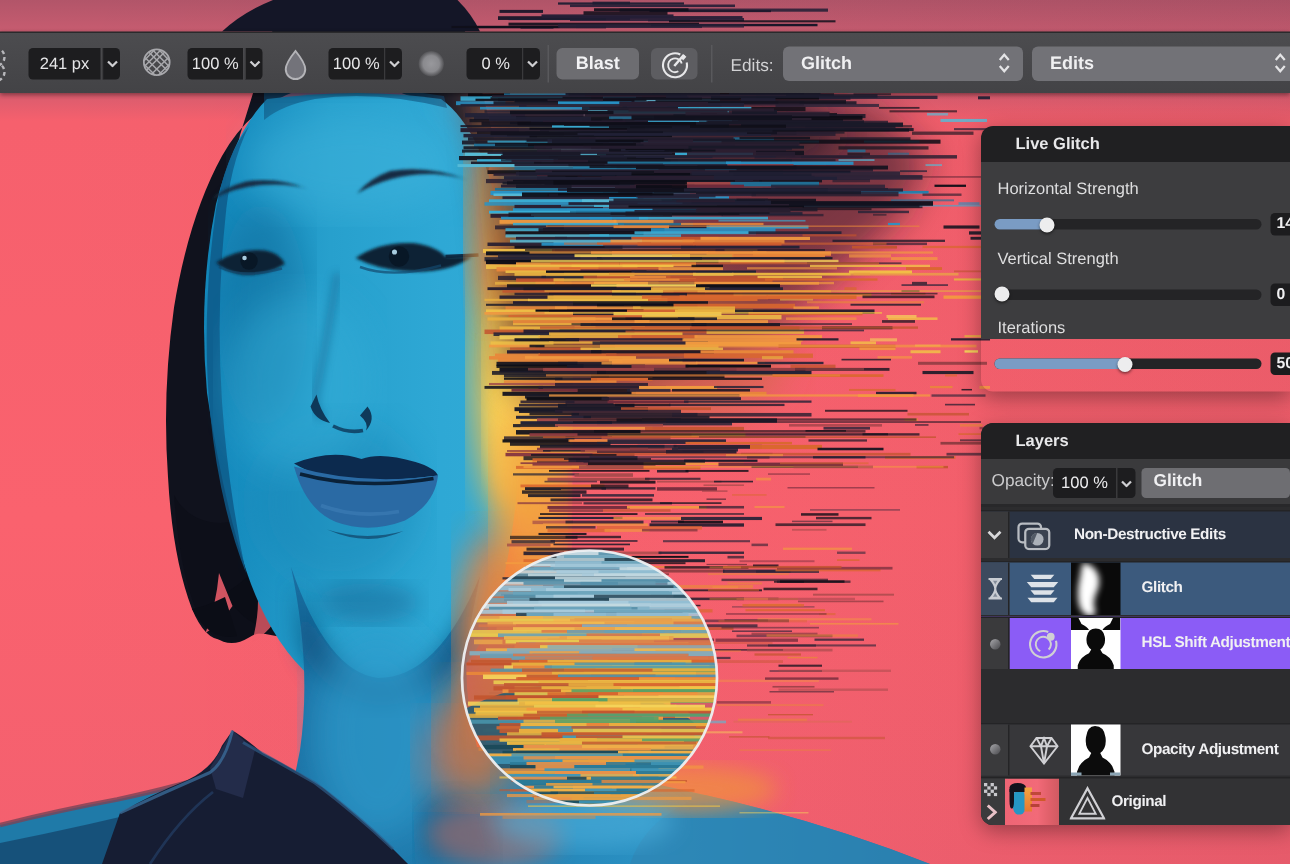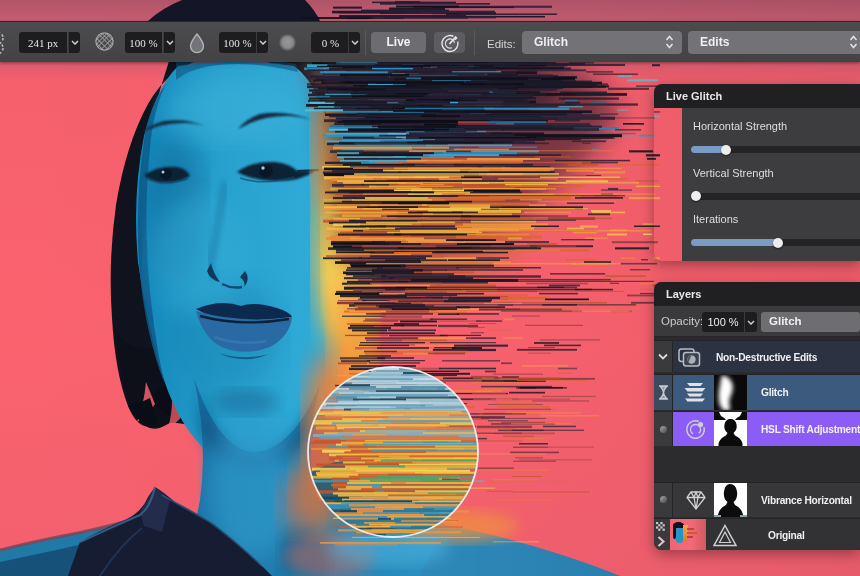--- a/index.html
+++ b/index.html
@@ -5,21 +5,21 @@
 html,body { width:860px; height:576px; overflow:hidden; background:#f4616e;
   font-family:"Liberation Sans",sans-serif; }
 #stage { position:relative; width:860px; height:576px; overflow:hidden; }
 
 
 #toolbar { position:absolute; left:0; top:21px; width:860px; height:41px;
   background:linear-gradient(180deg,#4c4c4f,#434346); border-top:1px solid #2a2a2c;
   box-shadow:0 1px 3px rgba(0,0,0,.4); }
 #tb-left-ico { position:absolute; left:0; top:9px; }
 .inbox { position:absolute; top:10px; height:21px; background:#1d1d1f; border-radius:3px 0 0 3px;
-  color:#e6e6e8; font-size:11px; display:flex; align-items:center; justify-content:center;font-family:Liberation Serif, serif; }
+  color:#e6e6e8; font-size:11px; display:flex; align-items:center; justify-content:center; }
 .inarrow { position:absolute; top:10px; width:12px; height:21px; background:#1d1d1f;
   border-radius:0 3px 3px 0; border-left:1px solid #3a3a3c; display:flex; align-items:center; justify-content:center; }
 .tbico { position:absolute; top:31px; }
 #toolbar svg.tbico { top:10px; }
 #softcircle { position:absolute; left:279px; top:12px; width:17px; height:17px; border-radius:50%;
   background:radial-gradient(circle,#98989c 0%,#8a8a8e 45%,rgba(120,120,124,0) 75%); }
 .tbsep { position:absolute; top:8px; width:1px; height:25px; background:#59595c; }
 #morebtn { position:absolute; left:371px; top:10px; width:55px; height:21px; background:#6d6d71;
   border-radius:4px; color:#f2f2f4; font-size:12px; font-weight:700; text-align:center; line-height:21px; }
 #targetbtn { position:absolute; left:434px; top:10px; width:31px; height:21px; background:#5d5d61;
@@ -29,22 +29,22 @@
   color:#f0f0f2; font-size:12px; font-weight:700; }
 .drop span { position:absolute; left:12px; top:4px; }
 .drop .updn { position:absolute; right:8px; top:4px; }
 
 
 #glitchpanel { position:absolute; left:654px; top:84px; width:206px; height:177px;
   border-radius:8px 0 0 8px; overflow:hidden; box-shadow:0 4px 14px rgba(0,0,0,.35); }
 #layerspanel { position:absolute; left:654px; top:282px; width:206px; height:268px; background:#2c2c2e;
   border-radius:8px 0 0 8px; overflow:hidden; box-shadow:0 4px 14px rgba(0,0,0,.35); }
 .ptitle { height:24px; background:#202022; color:#e8e8ea; font-size:11px; font-weight:700;
-  line-height:25px; padding-left:12px; }
-.pbody { position:relative; height:173px; background:#3d3d3f;margin-left:28px; }
+  line-height:25px; padding-left:23px; }
+.pbody { position:relative; height:118px; background:#3d3d3f; }
 .slab { position:absolute; left:11px; color:#dededf; font-size:11px; }
 .strack { position:absolute; left:9px; width:178px; height:7px; background:#242426; border-radius:3.5px; }
 .sfill { position:absolute; left:0; top:0; height:7px; background:#7a9cc4; border-radius:3.5px 0 0 3.5px; }
 .sthumb { position:absolute; top:-1.5px; width:10px; height:10px; border-radius:50%; background:#ededee;
   box-shadow:0 1px 2px rgba(0,0,0,.5); }
 .sval { position:absolute; left:193px; width:20px; height:15px; background:#1c1c1e; border-radius:3px 0 0 3px;
   color:#f0f0f2; font-size:10.5px; font-weight:700; line-height:15px; padding-left:4px; }
 
 #opacityrow { position:relative; height:32px; background:#3a3a3c; border-bottom:2px solid #28282a; }
 #oplab { position:absolute; left:7px; top:9px; color:#cacacc; font-size:11.5px; }
@@ -1630,21 +1630,21 @@
   <div id="softcircle"></div>
   <div class="inbox" style="left:311px;width:37px">
         <span style="margin-left:2px">0 %</span>
       </div>
   <div class="inarrow" style="left:348px">
         <svg width="8" height="5" viewBox="0 0 8 5">
           <path d="M1 1l3 3 3-3" stroke="#cfcfd2" stroke-width="1.5" fill="none"></path>
         </svg>
       </div>
   <div class="tbsep" style="left:365px"></div>
-  <div id="morebtn">Live</div>
+  <div id="morebtn">Blast</div>
   <div id="targetbtn">
         <svg width="22" height="22" viewBox="0 0 22 22">
           <g fill="none" stroke="#e8e8ea">
             <circle cx="11" cy="11.5" r="8" stroke-width="1.4" stroke-dasharray="30 7" transform="rotate(80 11 11.5)"></circle>
             <circle cx="11" cy="11.5" r="4.6" stroke-width="1.2" stroke-dasharray="18 6" transform="rotate(120 11 11.5)"></circle>
             <path d="M10.5 12 L17 4.5" stroke-width="1.7"></path>
             <path d="M17 4.5 l1.6 1.4 -2.2 2.4 -1.2 -1.6 Z" fill="#e8e8ea" stroke="none"></path>
           </g>
         </svg>
       </div>
@@ -1764,21 +1764,21 @@
           <g fill="none" stroke="#d0d0d4" stroke-width="1.3">
             <path d="M5 1 L15 1 L19 6.5 L10 18 L1 6.5 Z"></path>
             <path d="M1 6.5 h18 M5 1 L8 6.5 L10 18 L12 6.5 L15 1 M8 6.5 L10 1 L12 6.5"></path>
           </g>
         </svg>
     <div class="lthumb" style="background:#fff"><svg width="33" height="35" viewBox="0 0 33 35">
             <path d="M16 1 Q22 1 23 8.5 Q24 15.5 19.5 19 L21 22 Q27.5 25 29 31.5 L29 35 L4 35 L4 31.5 Q5.5 25 12 22 L13.5 19 Q9 15.5 10 8.5 Q11 1 16 1 Z" fill="#0c0c0c"></path>
             <rect x="0" y="32" width="7" height="3" fill="#8aa4b4"></rect>
             <rect x="26" y="32" width="7" height="3" fill="#8aa4b4"></rect>
           </svg></div>
-    <span class="ltext" style="left:107px">Vibrance Horizontal</span>
+    <span class="ltext" style="left:107px">Opacity Adjustment</span>
   </div>
   <div class="lrow" style="top:236px;height:32px;background:#323234">
     <div class="lcell" style="height:32px">
       <svg style="position:absolute;left:2px;top:3px" width="9" height="9" viewBox="0 0 9 9">
             <g fill="#c8c8cc">
               <rect width="2.2" height="2.2"></rect>
               <rect x="4.4" width="2.2" height="2.2"></rect>
               <rect x="2.2" y="2.2" width="2.2" height="2.2"></rect>
               <rect x="6.6" y="2.2" width="2.2" height="2.2"></rect>
               <rect y="4.4" width="2.2" height="2.2"></rect>
@@ -1800,16 +1800,16 @@
       <div style="position:absolute;left:17px;top:9px;width:7px;height:2px;background:#c04838"></div>
       <div style="position:absolute;left:17px;top:13px;width:10px;height:2px;background:#cf5a2a"></div>
       <div style="position:absolute;left:17px;top:17px;width:6px;height:1.5px;background:#b84038"></div>
     </div>
     <svg style="position:absolute;left:59px;top:5px" width="24" height="23" viewBox="0 0 24 23">
           <g fill="none" stroke="#d0d0d4" stroke-width="1.5">
             <path d="M12 1.5 L23 21.5 L1 21.5 Z"></path>
             <path d="M12 8 L17.5 18.5 L6.5 18.5 Z" stroke-width="1.2"></path>
           </g>
         </svg>
-    <span class="ltext" style="left:114px">Original</span>
+    <span class="ltext" style="left:87px">Original</span>
   </div>
 </div>
 
 </div>
 </body></html>

